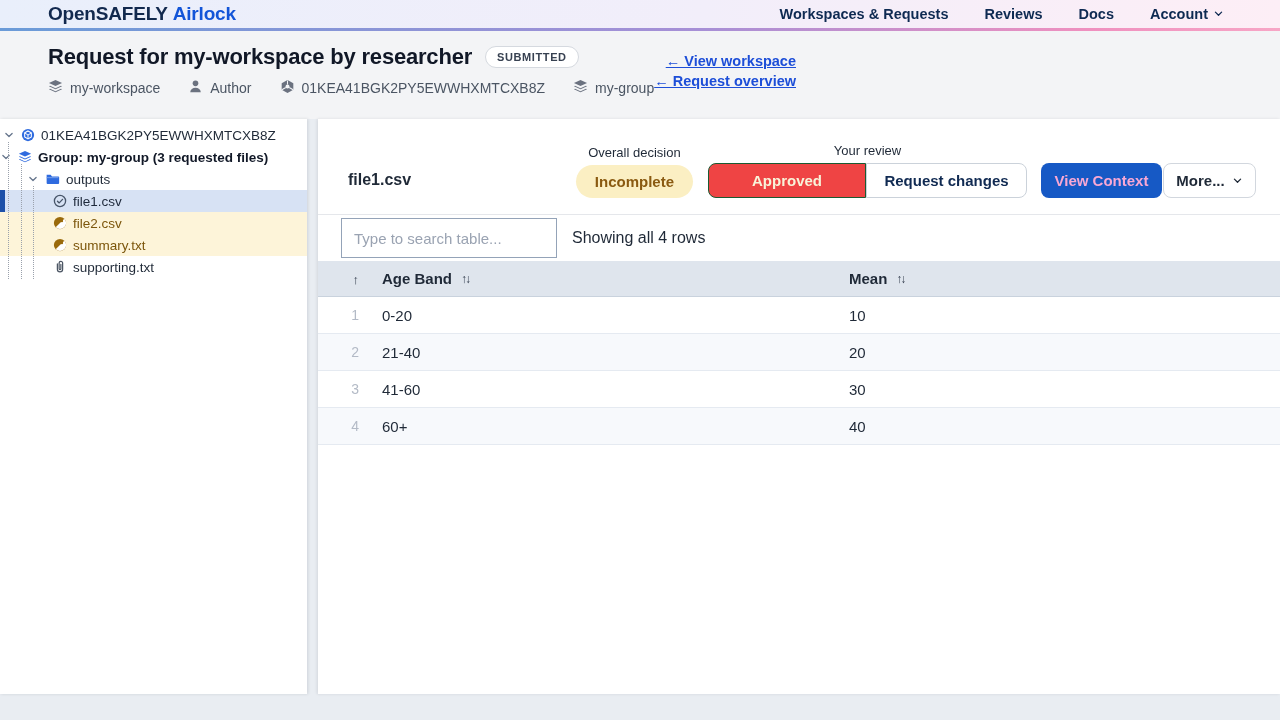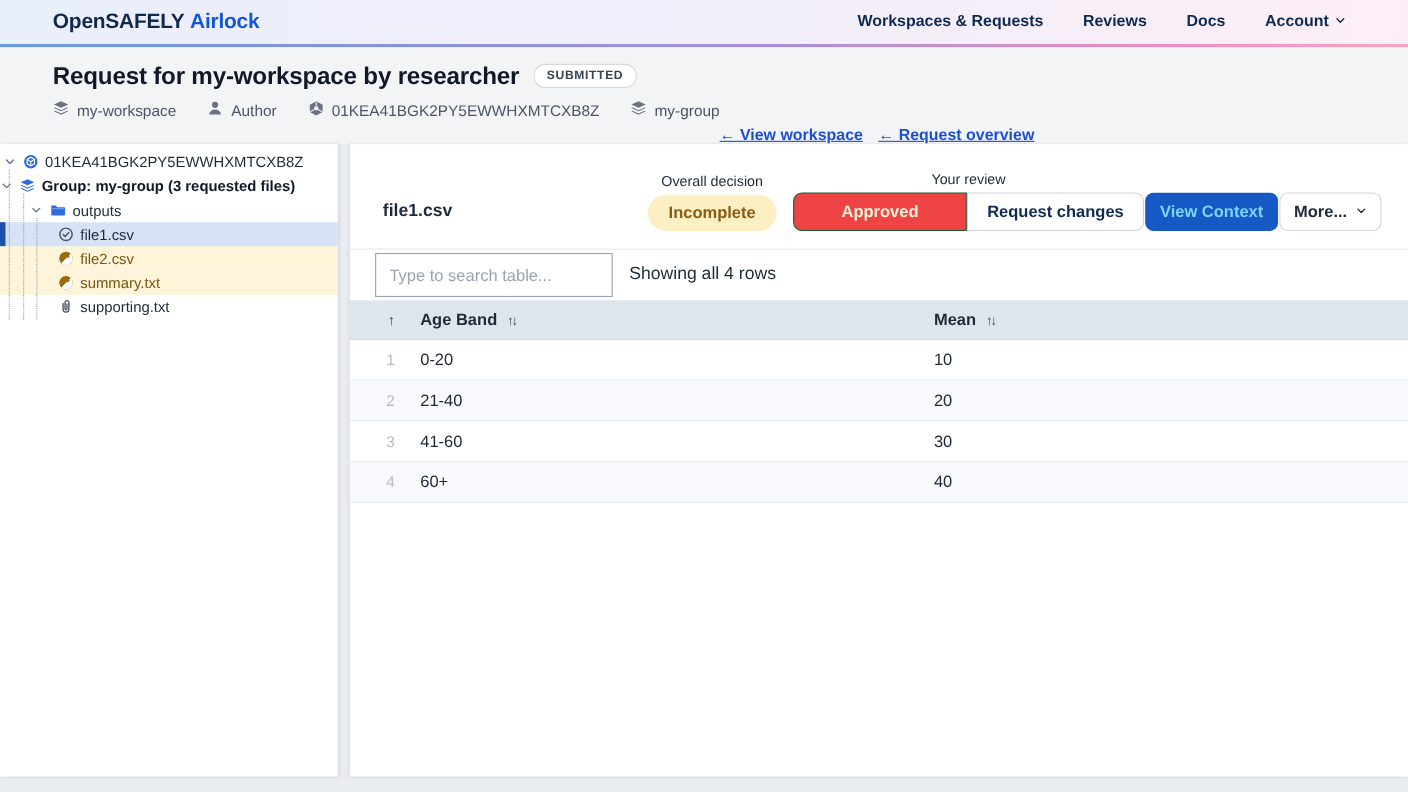--- a/index.html
+++ b/index.html
@@ -1,38 +1,38 @@
 <!DOCTYPE html>
 <html><head>
 <meta charset="utf-8">
 <style>
   * { margin:0; padding:0; box-sizing:border-box; }
   html,body { width:1280px; height:720px; overflow:hidden; }
   body { font-family:"Liberation Sans", sans-serif; background:#e9edf2; color:#1f2937; }
 
   
-  .navbar { height:40px; background:linear-gradient(90deg,#e9effb 0%,#f2eefa 55%,#fdeef6 100%);
+  .navbar { height:28px; background:linear-gradient(90deg,#e9effb 0%,#f2eefa 55%,#fdeef6 100%);
             display:flex; align-items:center; justify-content:space-between; padding:0 56px 0 48px; }
   .brand { font-size:19px; font-weight:800; letter-spacing:-.2px; cursor:pointer; }
   .brand .b1 { color:#12294e; }
   .brand .b2 { color:#1355d8; margin-left:5px; }
   .nav-links { display:flex; align-items:center; gap:36px; }
   .nav-item { font-size:14.5px; font-weight:700; color:#0e2a52; cursor:pointer; display:flex; align-items:center; gap:5px; }
   .grad-strip { height:3px; background:linear-gradient(90deg,#6a9bd8 0%,#a78fd6 55%,#ef90bf 85%,#f7a6c6 100%); }
 
   
   .req-header { height:88px; background:#f3f4f6; padding:13px 48px 0 48px; display:flex; justify-content:flex-start; }
   .req-title-row { display:flex; align-items:center; gap:13px; }
   .req-title { font-size:22px; font-weight:800; color:#111827; letter-spacing:-.2px; }
   .status-badge { background:#fff; border:1px solid #d5d9df; border-radius:999px; font-size:11px; font-weight:700;
                   color:#374151; letter-spacing:.6px; padding:4px 11px; }
   .meta-row { display:flex; align-items:center; gap:28px; margin-top:9px; }
   .meta-item { display:flex; align-items:center; gap:7px; font-size:14px; color:#4b5563; }
   .meta-item svg { color:#6b7280; }
-  .header-links { display:flex; flex-direction:row; align-items:flex-end; gap:14px; padding-top:9px; }
+  .header-links { display:flex; flex-direction:column; align-items:flex-end; gap:4px; padding-top:9px; }
   .hlink { color:#1d4ed8; font-size:14.5px; font-weight:600; text-decoration:underline; cursor:pointer; white-space:nowrap; }
 
   
   .content { display:flex; height:575px; }
   .sidebar { width:307px; background:#fff; position:relative; box-shadow:1px 0 3px rgba(16,24,40,.12); flex:none; }
   .gutter { width:11px; flex:none; }
   .main { flex:1; background:#fff; box-shadow:-1px 0 3px rgba(16,24,40,.10); display:flex; flex-direction:column; }
 
   
   .tree { padding-top:5px; position:relative; font-size:13.5px; color:#1f2937; }
@@ -57,21 +57,21 @@
   .file-title { font-size:16px; font-weight:700; color:#1f2937; margin-bottom:9px; margin-right:auto; }
   .labeled-group { display:flex; flex-direction:column; align-items:center; gap:5px; }
   .group-label { font-size:13px; color:#1f2937; }
   .pill-incomplete { background:#fbefc3; color:#8a5a11; font-size:15px; font-weight:700;
                      border-radius:999px; padding:8px 19px; }
   .btn { font-size:15px; font-weight:600; height:35px; display:inline-flex; align-items:center;
          justify-content:center; cursor:pointer; border:1px solid transparent; }
   .btn-group { display:flex; }
   .btn-approved { width:158px; background:#ef4444; color:#f8f3d9; border-radius:8px 0 0 8px; border-color:#1b5a32; }
   .btn-reqchanges { width:161px; background:#fff; color:#102a52; border-color:#cbd2da; border-radius:0 8px 8px 0; }
-  .btn-context { width:121px; background:#1659c5; color:#7dd3fc; border-radius:8px; margin-left:1px; align-self:flex-end; }
+  .btn-context { width:121px; background:#1659c5; color:#f9a8d4; border-radius:8px; margin-left:14px; align-self:flex-end; }
   .btn-more { width:93px; background:#fff; color:#1f2937; border-color:#d2d7de; border-radius:8px;
               margin-left:1px; align-self:flex-end; gap:7px; }
   .ml15 { margin-left:15px; }
 
   
   .search-row { height:46px; display:flex; align-items:center; }
   .search-input { margin-left:23px; width:216px; height:40px; border:1px solid #94a3b8; background:#fff;
                   font-family:"Liberation Sans",sans-serif; font-size:15px; padding:0 12px; color:#1f2937; outline:none; }
   .search-input::placeholder { color:#9aa3b2; }
   .rows-summary { margin-left:15px; font-size:16px; color:#1f2937; }

